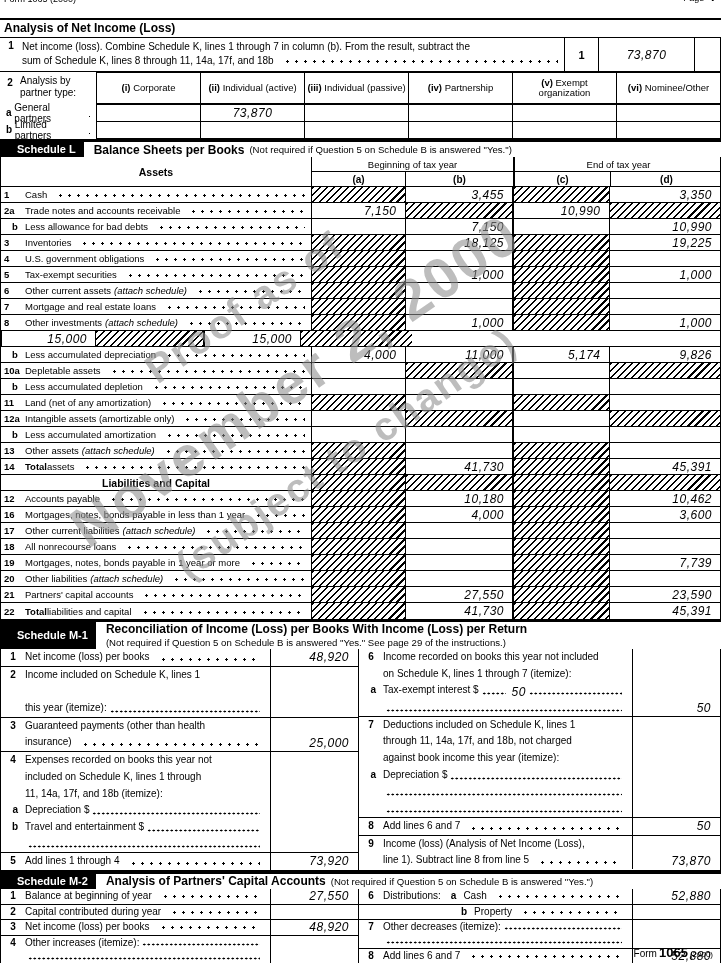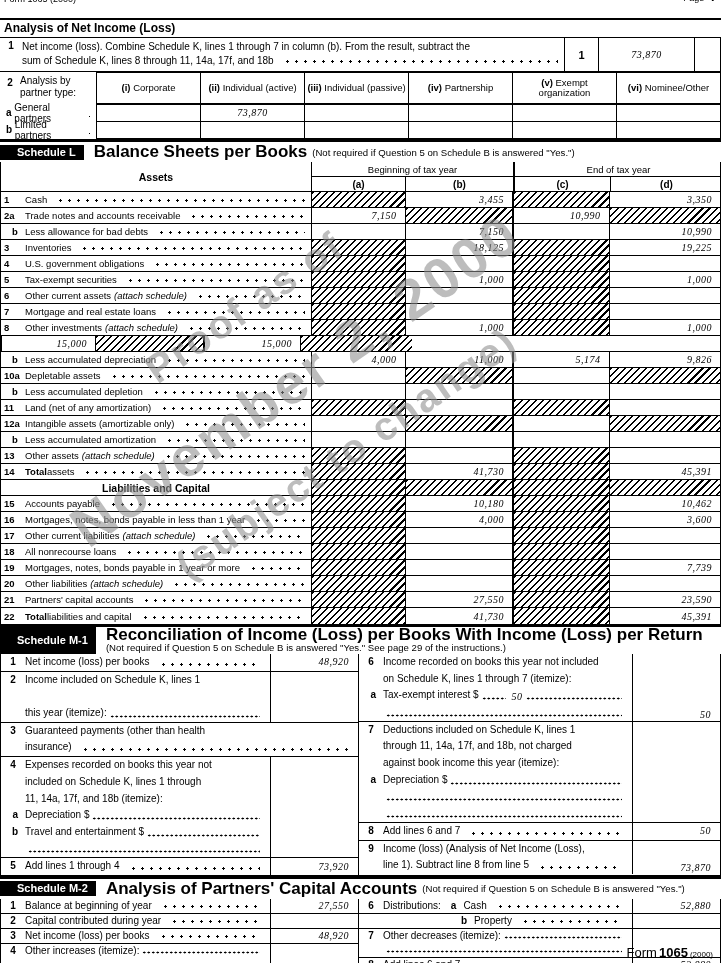--- a/index.html
+++ b/index.html
@@ -36,21 +36,21 @@
   .pt-row.pt-head { height: 31px; border-bottom: 1.5px solid #000; }
   .pt-row.databody { height: 17px; }
   .pt-cell { flex: 1; border-left: 1px solid #000; text-align: center; font-size: 9.5px; line-height: 10.5px; display: flex; flex-direction: column; justify-content: center; padding: 1px 2px; }
   .pt-cell:first-child { border-left: none; }
   .pt-row.databody .pt-cell { border-top: 1px solid #000; justify-content: center; }
   .pt-row.databody:first-of-type .pt-cell { border-top: none; }
 
   
   .schbar { border-top: 2px solid #000; display: flex; align-items: center; padding: 0; background: #fff; }
   .badge { background: #000; color: #fff; font-weight: bold; font-size: 11px; padding: 1px 8px 2px 17px; margin-right: 10px; flex: none; }
-  .schtitle { font-weight: bold; font-size: 17px; margin-right: 5px; white-space: nowrap; }
+  .schtitle { font-weight: bold; font-size: 12px; margin-right: 5px; white-space: nowrap; }
   .schsub { font-size: 9.6px; white-space: nowrap; }
   .schbar.two { align-items: stretch; height: 29px; }
   .schbar.two .badge { display: flex; align-items: center; text-align: right; }
   .schtext { display: flex; flex-direction: column; justify-content: center; line-height: 13px; }
 
   
   .sl-table { border-left: 1px solid #000; border-right: 1px solid #000; border-bottom: 1.5px solid #000; }
   .sl-head { display: flex; height: 30px; border-bottom: 1px solid #000; }
   .sl-assets { width: 310px; flex: none; display: flex; align-items: center; justify-content: center; font-weight: bold; font-size: 10.5px; }
   .sl-cols { flex: 1; display: flex; flex-direction: column; }
@@ -96,26 +96,26 @@
   .rn.sub { text-align: right; padding-right: 7px; }
   .rn2 { font-weight: bold; margin: 0 7px 0 10px; }
   .rt { white-space: nowrap; }
 
   
   .dots { flex: 1; min-width: 6px; background-image: radial-gradient(circle, #000 1px, transparent 1.3px); background-size: 9px 3px; background-repeat: repeat-x; background-position: 2px bottom; align-self: flex-end; height: 3px; margin: 0 6px 5px 7px; }
   .fill { background-image: radial-gradient(circle, #000 0.9px, transparent 1.1px); background-size: 4.5px 3px; background-repeat: repeat-x; background-position: left bottom; align-self: flex-end; height: 3px; margin: 0 6px 4px 3px; }
   .fill.grow { flex: 1; }
   .fill.short { width: 24px; flex: none; }
 
-  .handw { font-family: Liberation Serif, serif; font-style: italic; font-size: 10px; letter-spacing: 0.5px; }
+  .handw { font-family: Liberation Sans, sans-serif; font-style: italic; font-size: 12px; letter-spacing: 0.5px; }
   .iv { align-self: flex-end; line-height: 12px; margin-bottom: 1px; }
 
   
   .footer { position: absolute; right: 8px; bottom: 3px; display: flex; align-items: baseline; }
-  .footer .f1 { font-size: 13px; }
+  .footer .f1 { font-size: 10px; }
   .footer .f2 { font-size: 13px; font-weight: bold; margin: 0 2px; }
   .footer .f3 { font-size: 8px; }
 
   
   .watermark { position: absolute; left: -55px; top: 248px; width: 700px; transform: rotate(-35deg); text-align: center; pointer-events: none; color: #8e8e8e; opacity: 0.58; font-weight: bold; z-index: 9; }
   .wm1, .wm3 { font-size: 40px; line-height: 86px; letter-spacing: 2px; }
   .wm2 { font-size: 57px; line-height: 92px; letter-spacing: 3px; }
 </style>
 </head>
 <body>
@@ -473,21 +473,21 @@
           <div class="sl-label sec">
             <b>Liabilities and Capital</b>
           </div>
           <div class="slc c0 hatch"></div>
           <div class="slc c1 hatch"></div>
           <div class="slc c2 hatch"></div>
           <div class="slc c3 hatch"></div>
         </div>
         <div class="sl-row">
           <div class="sl-label">
-            <span class="lnum">15</span>
+            <span class="lnum">12</span>
             <span>Accounts payable</span>
             <span class="dots"></span>
           </div>
           <div class="slc c0 hatch"></div>
           <div class="slc c1">
             <span class="handw">10,180</span>
           </div>
           <div class="slc c2 hatch"></div>
           <div class="slc c3">
             <span class="handw">10,462</span>
@@ -634,20 +634,23 @@
             <div class="m-row">
               <span class="rn">3</span>
               <span class="rt">Guaranteed payments (other than health</span>
             </div>
             <div class="m-row">
               <span class="rn"></span>
               <span class="rt">insurance)</span>
               <span class="dots"></span>
             </div>
           </div>
+          <div class="amt">
+            <span class="handw">25,000</span>
+          </div>
         </div>
         <div class="grp">
           <div class="grows">
             <div class="m-row">
               <span class="rn">4</span>
               <span class="rt">Expenses recorded on books this year not</span>
             </div>
             <div class="m-row">
               <span class="rn"></span>
               <span class="rt">included on Schedule K, lines 1 through</span>

